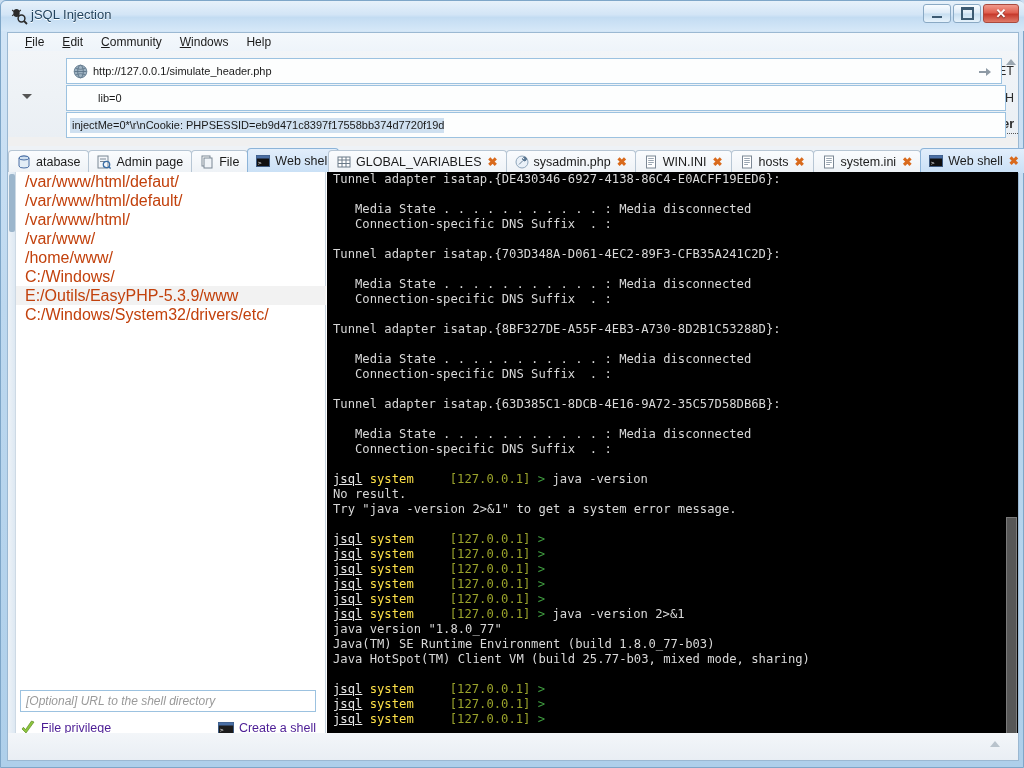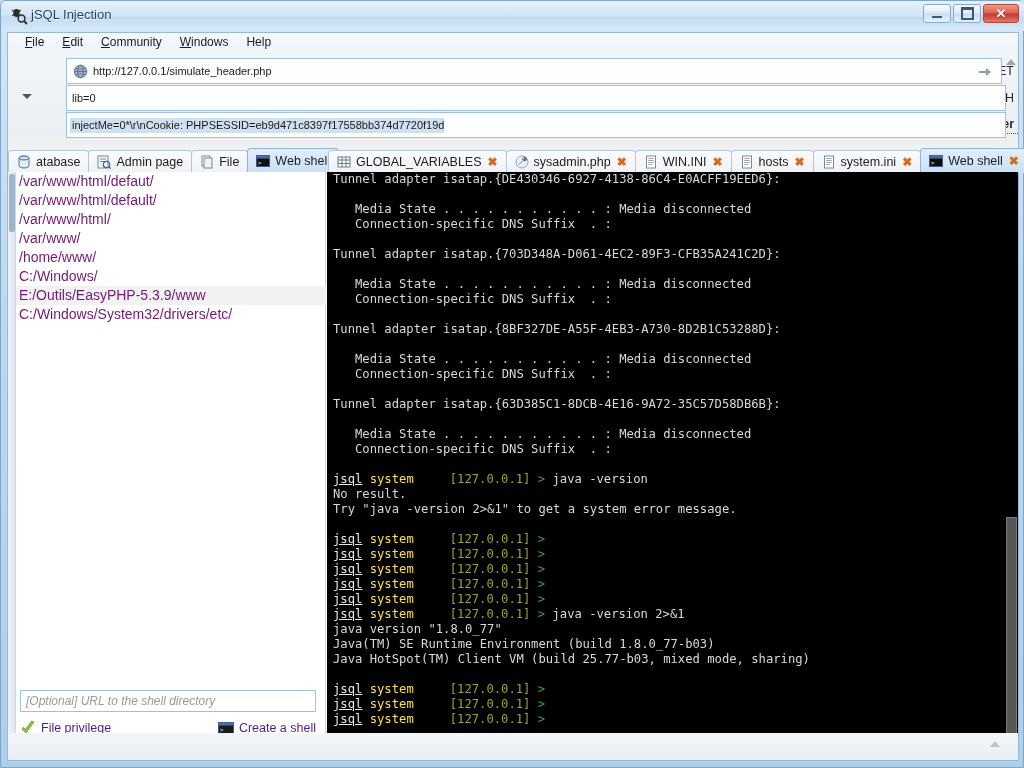--- a/index.html
+++ b/index.html
@@ -128,21 +128,21 @@
   }
   .field-box {
     position: absolute; left: 58px; top: 0;
     height: 26px;
     background: #fdfefe;
     border: 1px solid #9cc2e0;
     box-sizing: border-box;
     display: flex; align-items: center;
   }
   #box-get    { width: 936px; }
-  #box-blah   { width: 940px; }
+  #box-blah   { width: 940px; padding-left: 26px; }
   #box-header { width: 940px; }
 
   #globe-icon {
     width: 15px; height: 15px; margin-left: 6px; flex: 0 0 auto;
   }
   .field-text {
     font-size: 11px; color: #1a1a1a;
     margin-left: 5px;
     white-space: nowrap; overflow: hidden;
     font-family: "Liberation Sans", sans-serif;
@@ -228,22 +228,22 @@
     border-right: 1px solid #c8d4df;
     box-sizing: border-box;
   }
   #path-list {
     position: absolute; left: 8px; top: 0;
     width: 310px; height: 500px;
     overflow: hidden;
   }
   .path-item {
     height: 19px; line-height: 19px;
-    font-size: 14px; color: #701a75;
-    padding-left: 3px;
+    font-size: 16px; color: #c2410c;
+    padding-left: 9px;
     white-space: nowrap;
   }
   .path-item.highlight { background: #f2f2f2; }
   #leftpane-scrollbar {
     position: absolute; left: 0; top: 0;
     width: 8px; height: 587px;
     background: linear-gradient(to right,#eef3f8,#dde8f2);
     border-right: 1px solid #cdd9e4;
     box-sizing: border-box;
   }

